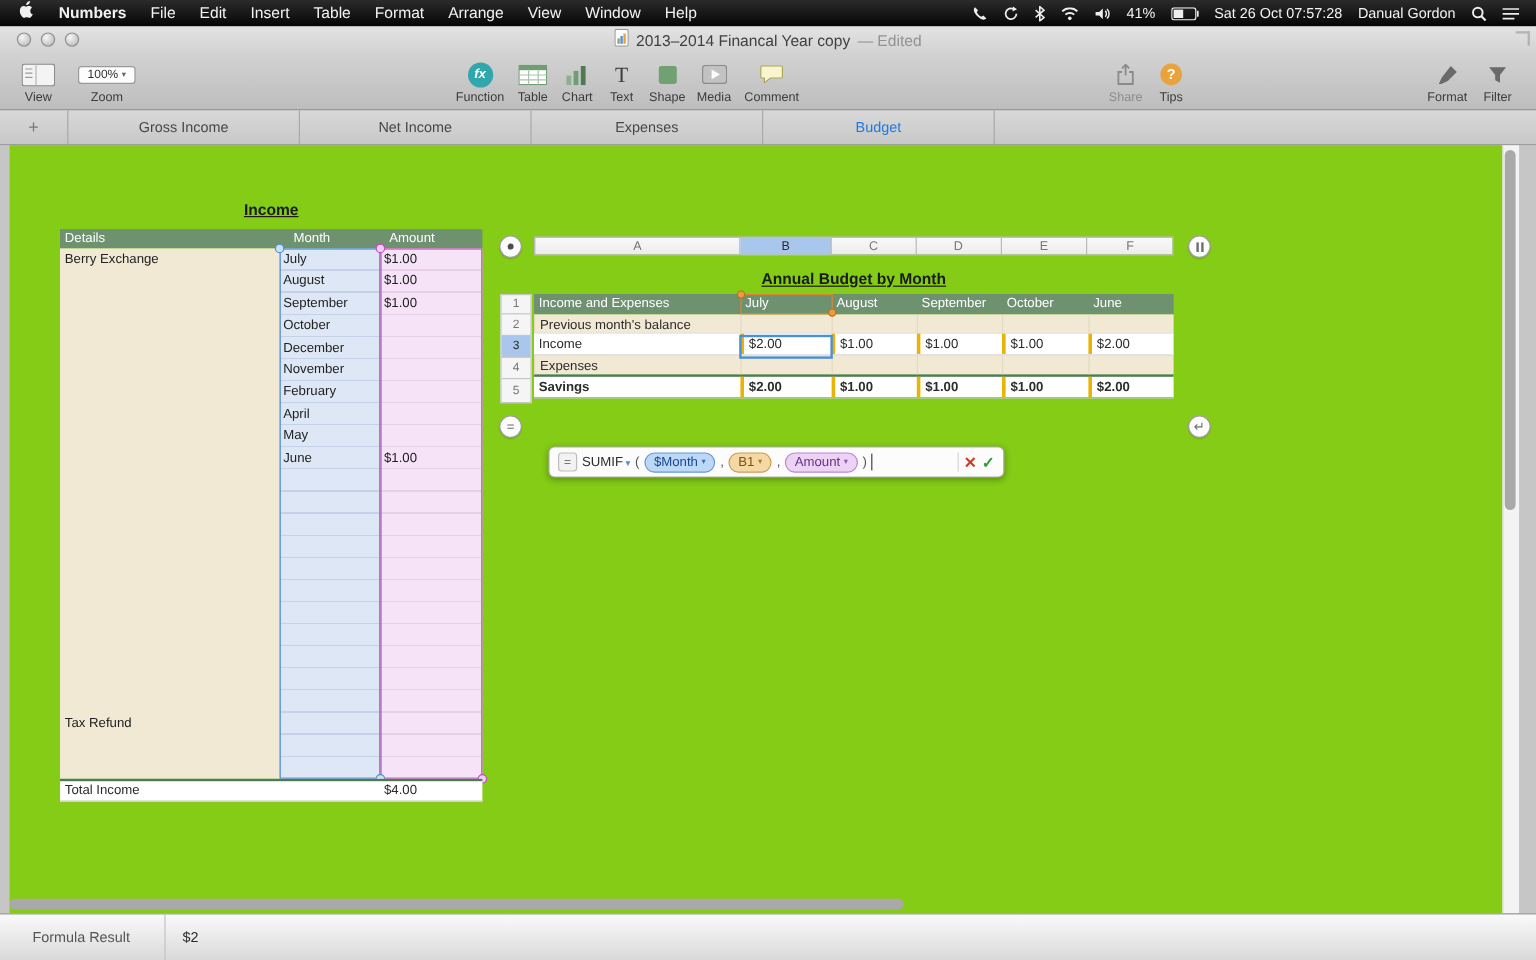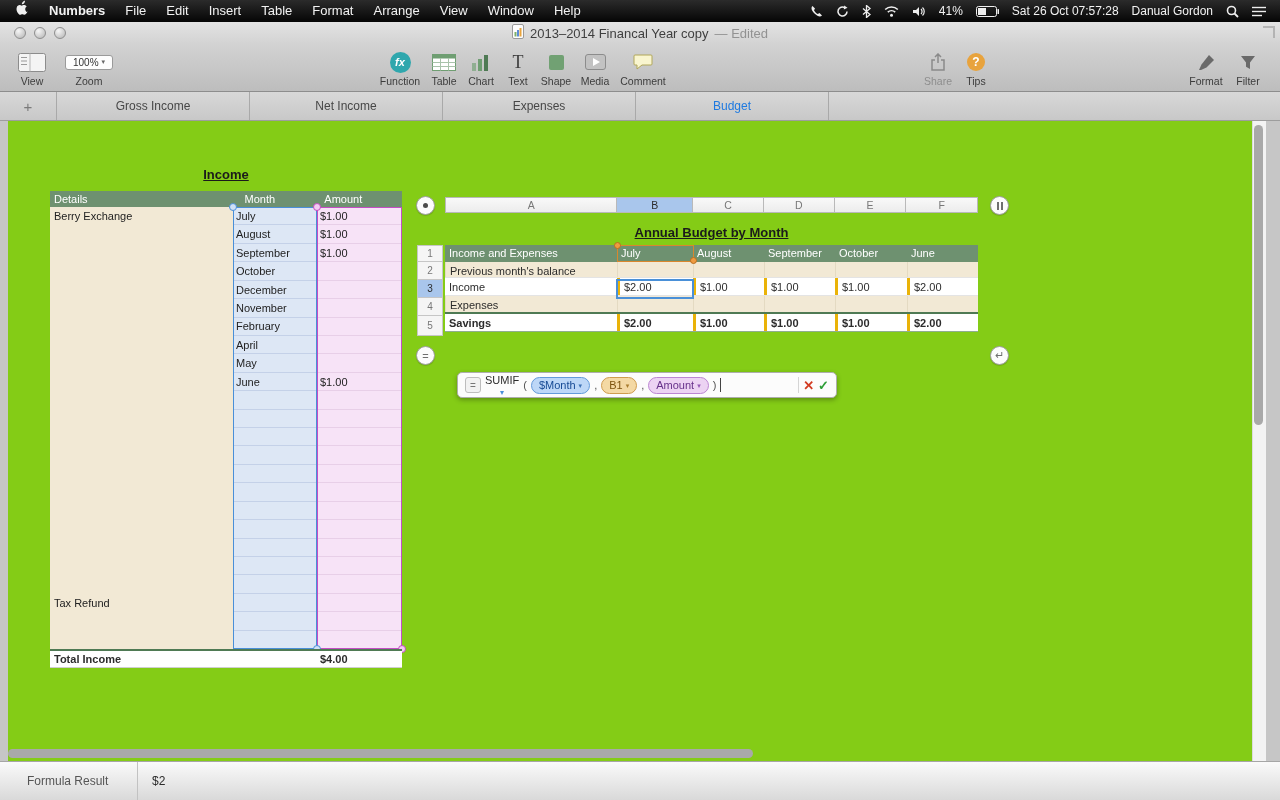--- a/index.html
+++ b/index.html
@@ -81,21 +81,21 @@
   .cm { width:84px; padding-left:3px; }
   .ca { width:85px; padding-left:3px; }
   .sel { position:absolute; top:0; height:442px; }
   .sel-month { left:183px; width:84px; border:1px solid #4a8fd8; }
   .sel-amount { left:267px; width:85px; border:1.5px solid #c44ec4; }
   .handle { position:absolute; width:8px; height:8px; border-radius:50%; }
   .h-blue { background:#cfe0f6; border:1.5px solid #4a8fd8; }
   .h-pink { background:#f3cbf3; border:1.5px solid #c04cc0; }
   .inc-total { position:absolute; left:50px; top:528px; width:352px; height:19px; display:flex;
     background:#fff; border-top:2px solid #4f7a54; border-bottom:1px solid #cfcfcf;
-    font-size:11px; font-weight:bold; line-height:17px; }
+    font-size:11px; font-weight:normal; line-height:17px; }
 
   
   .circle-btn { position:absolute; width:19px; height:19px; border-radius:50%; background:#fcfcfc;
     border:1px solid #9e9e9e; display:flex; align-items:center; justify-content:center;
     color:#6f6f6f; font-size:11px; box-shadow:0 1px 1px rgba(0,0,0,.15); }
   .dot { width:5px; height:5px; border-radius:50%; background:#4c4c4c; }
   .pause-bars { display:flex; gap:2px; }
   .pause-bars div { width:2px; height:8px; background:#6f6f6f; }
   .colrefs { position:absolute; left:445px; top:76px; width:533px; height:16px; display:flex;
     border:1px solid #b9b9b9; background:linear-gradient(#f9f9f9,#ececec); }
@@ -127,21 +127,21 @@
   .b1-outline { position:absolute; left:172px; top:0; width:77px; height:17px; border:1.5px solid #d9872e; }
   .h-orange { width:7px; height:7px; border-radius:50%; background:#ef9b42; border:1px solid #b96f1f; position:absolute; }
   .b3-outline { position:absolute; left:171px; top:34px; width:78px; height:20px; border:2px solid #4a90d8; background:transparent; }
 
   
   #formula-editor { position:absolute; left:457px; top:251px; width:380px; height:26px;
     background:#fcfcfc; border:1px solid #aeaeae; border-radius:5px; box-shadow:0 2px 5px rgba(0,0,0,.3);
     display:flex; align-items:center; gap:4px; padding:0 7px; font-size:11px; }
   .grip { width:16px; height:16px; border:1px solid #bdbdbd; border-radius:3px; background:#f2f2f2;
     color:#777; display:flex; align-items:center; justify-content:center; font-size:10px; }
-  .fname { color:#2c2c2c; display:inline-flex; align-items:center; gap:2px;flex-direction:column; }
+  .fname { color:#2c2c2c; display:inline-flex; align-items:center; gap:2px; }
   .fname .dd { color:#4a8fd8; font-size:8px; }
   .paren { color:#555; }
   .comma { color:#555; }
   .pill { display:inline-flex; align-items:center; gap:3px; padding:1px 7px; border-radius:9px; font-size:11px; line-height:13px; }
   .pill .dd { font-size:7px; }
   .p-blue { background:#bdd7f7; border:1px solid #639ada; color:#164a94; }
   .p-blue .dd { color:#3f72b5; }
   .p-orange { background:#f4d9a4; border:1px solid #cf9c4e; color:#7c530f; }
   .p-orange .dd { color:#a97d2e; }
   .p-purple { background:#ecd3f3; border:1px solid #bc85d3; color:#66318a; }

